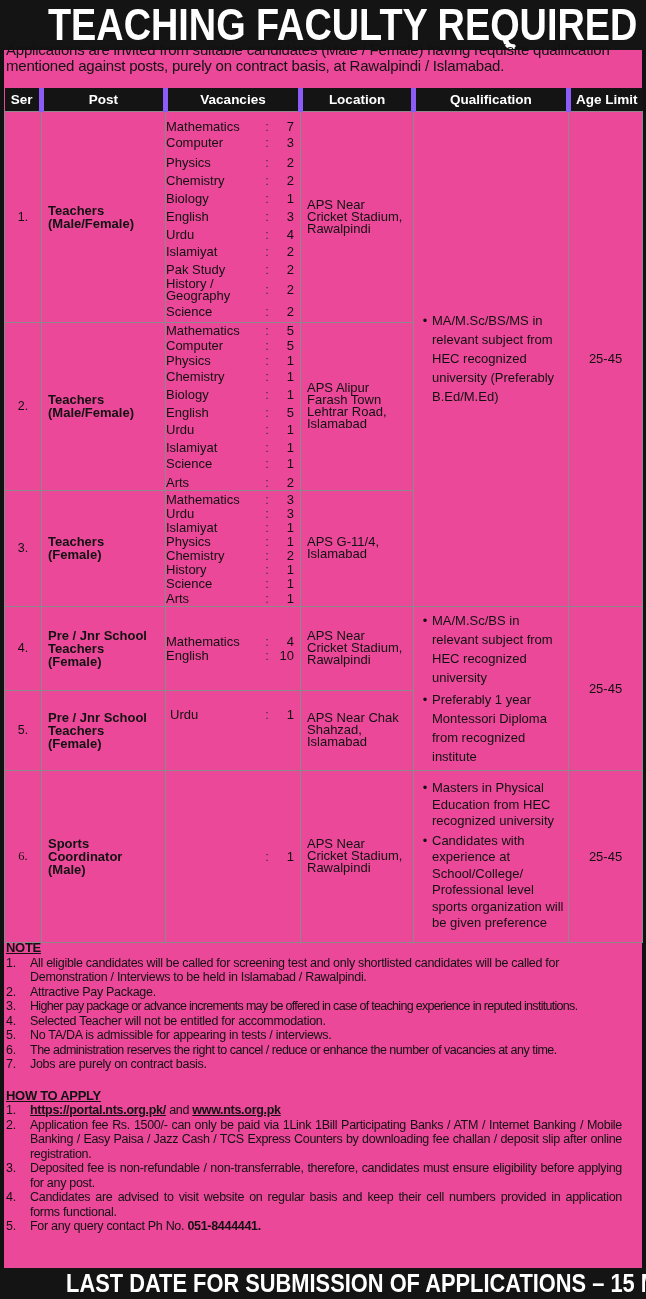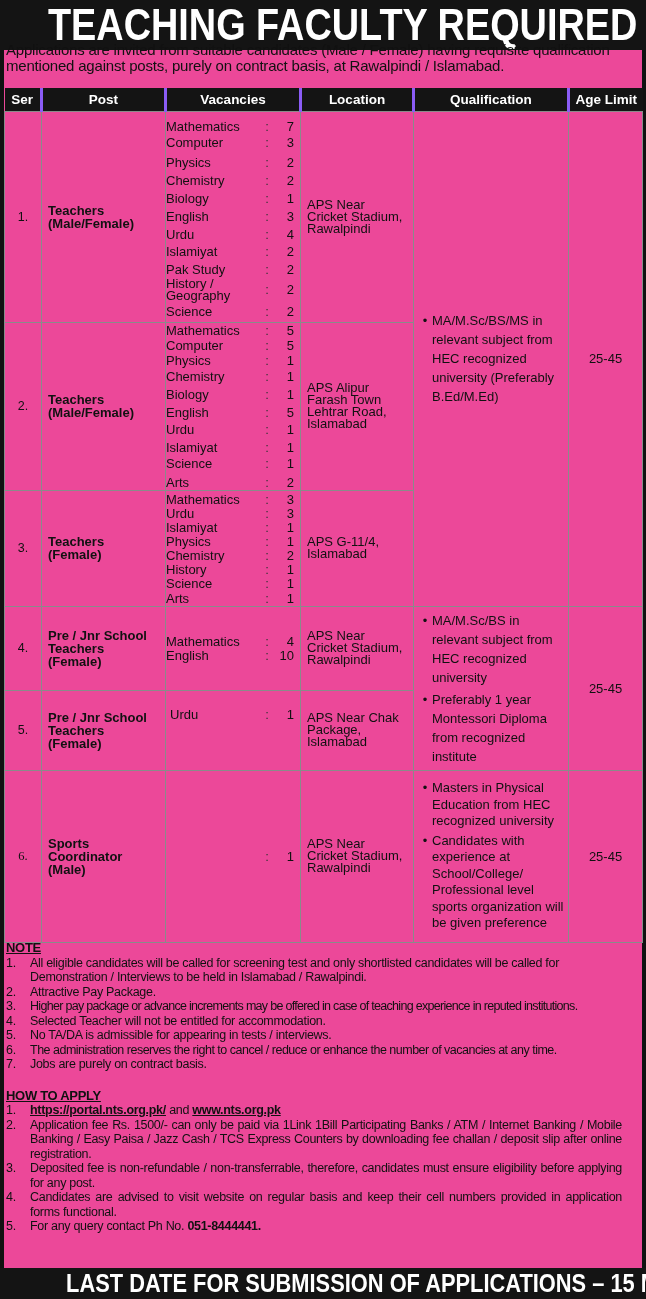--- a/index.html
+++ b/index.html
@@ -2,21 +2,21 @@
 <html><head>
 <meta charset="utf-8">
 <style>
   * { box-sizing: border-box; margin: 0; padding: 0; }
   body { width: 646px; height: 1299px; background: #fff; font-family: "Liberation Sans", sans-serif; color: #111; overflow: hidden; }
   .page { position: relative; width: 646px; height: 1299px; border-left: 4px solid #111; border-right: 4px solid #111; background: #ec4899; }
   .title-bar { position: absolute; left: -4px; top: 0; width: 646px; height: 50px; background: #141414; color: #fff; text-align: center; font-weight: bold; font-size: 44px; line-height: 50px; letter-spacing: 0px; transform-origin: center; }
   .title-bar span { display: inline-block; transform: scaleX(0.86); white-space: nowrap; }
   .intro { position: absolute; left: 2px; top: 42px; width: 638px; font-size: 15px; line-height: 16px; letter-spacing: -0.2px; }
   table.jobs { position: absolute; left: 0; top: 88px; width: 638px; border-collapse: collapse; table-layout: fixed; font-size: 13px; }
-  table.jobs th { background: #141414; color: #fff; font-weight: bold; height: 23px; font-size: 13.5px; border-right: 3px solid #8b5cf6; text-align: center; }
+  table.jobs th { background: #141414; color: #fff; font-weight: bold; height: 23px; font-size: 13.5px; border-right: 5px solid #8b5cf6; text-align: center; }
   table.jobs th:last-child { border-right: none; }
   table.jobs td { border: 1px solid #8a8a8a; vertical-align: middle; padding: 0; margin-top: 16px; }
   td.ser { text-align: center; font-size: 12.5px; }
   td.post { font-weight: bold; padding-left: 6px !important; font-size: 13px; line-height: 13px; }
   td.loc { padding-left: 6px !important; font-size: 13px; line-height: 12px; }
   td.age { text-align: center; font-size: 13px; }
   td.qual { padding: 0 4px 0 4px !important; font-size: 13px; line-height: 19px; }
   .vac { padding-left: 2px; }
   .vac-row { display: flex; align-items: flex-end; font-size: 13px; line-height: 12px; }
   .vac-row .subj { width: 96px; }
@@ -305,21 +305,21 @@
           </td>
         <td class="vac" style="vertical-align:top;padding-top:16px">
           <div class="vac-row" style="height:14px;padding-left:4px">
               <span class="subj" style="width:92px">Urdu</span>
               <span class="colon">:</span>
               <span class="num">1</span>
             </div>
         </td>
         <td class="loc">
             <div>APS Near Chak</div>
-            <div>Package,</div>
+            <div>Shahzad,</div>
             <div>Islamabad</div>
           </td>
       </tr>
 
       <tr style="height:172px">
         <td class="ser" style="font-family:'Liberation Serif', serif;">6.</td>
         <td class="post">
             <div>Sports</div>
             <div>Coordinator</div>
             <div>(Male)</div>

